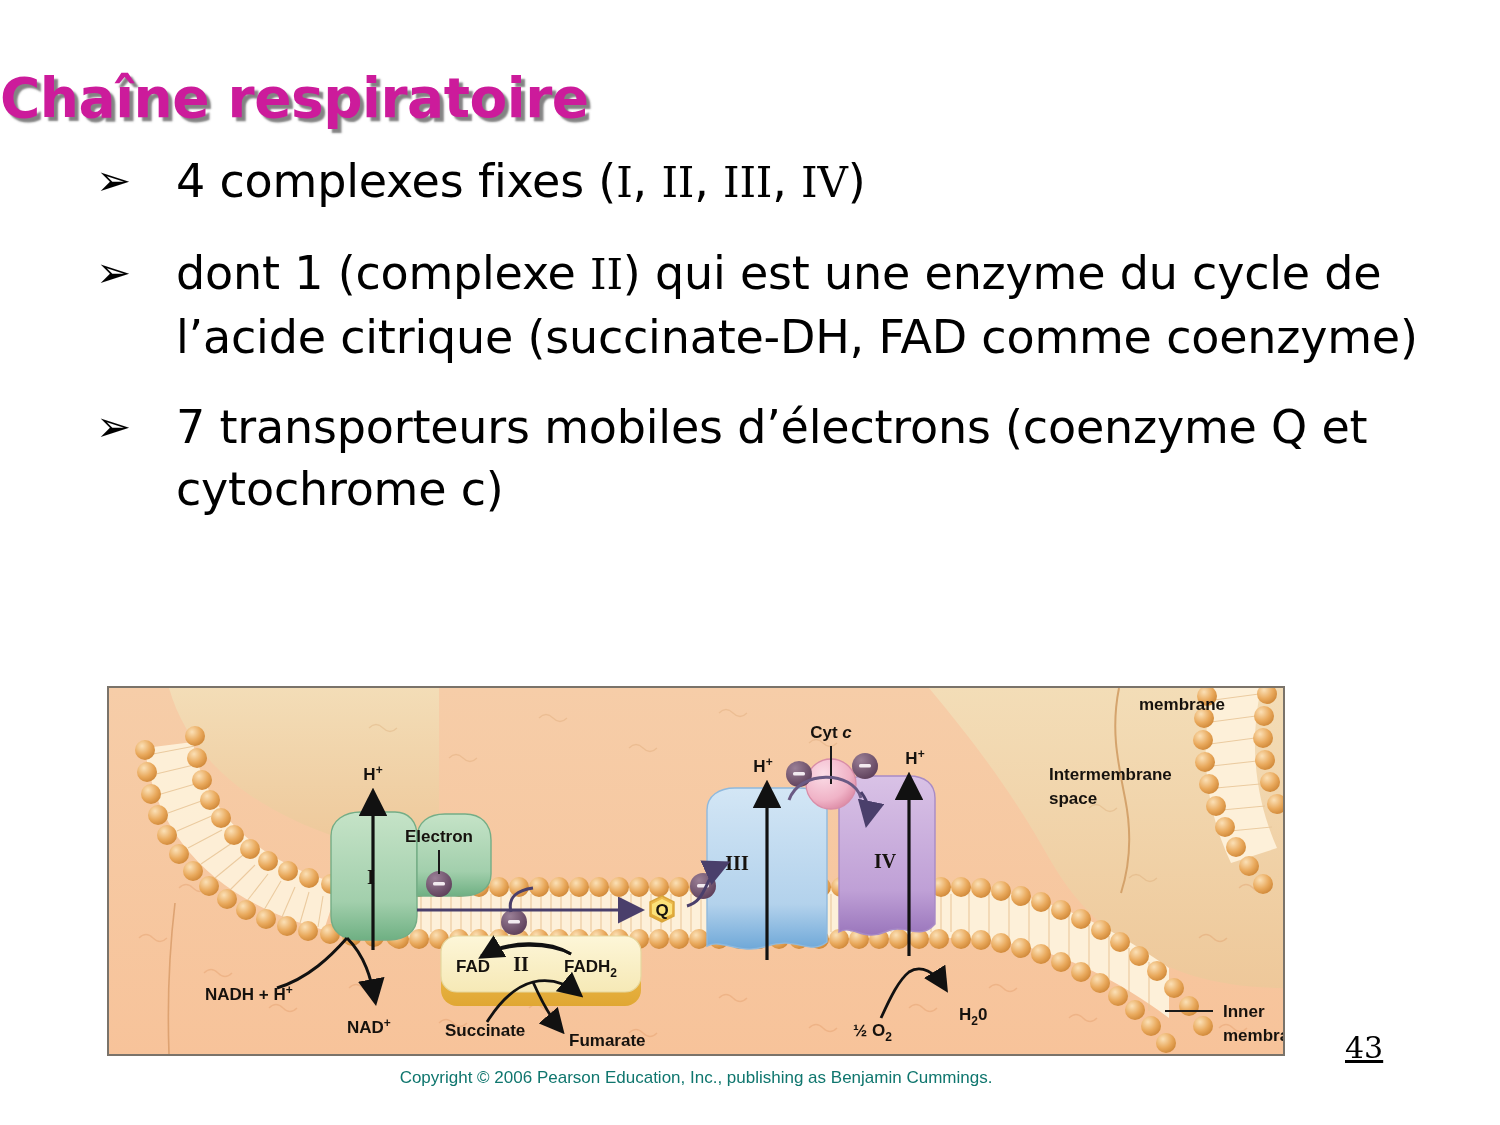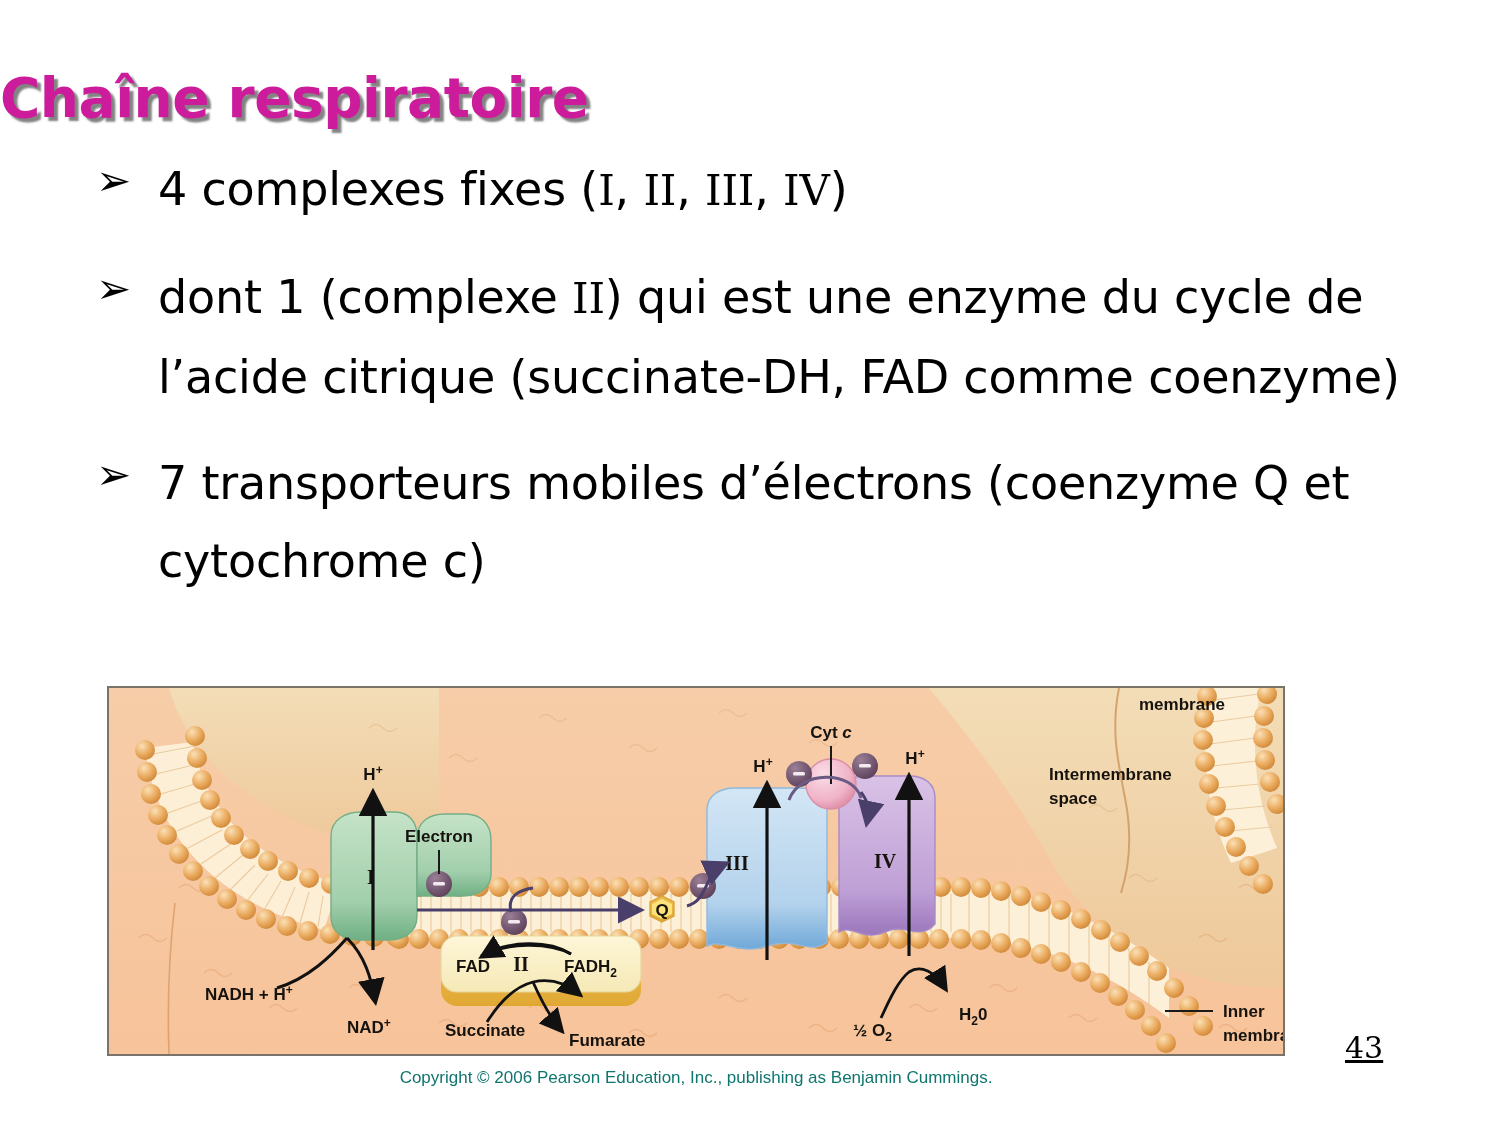--- a/index.html
+++ b/index.html
@@ -47,23 +47,24 @@
     width: 62px;
     font-family: "DejaVu Sans", sans-serif;
     font-size: 42px;
     line-height: 62px;
     color: #000000;
   }
   .bullet-text {
     flex: 1 1 auto;
     font-family: "DejaVu Sans", sans-serif;
     font-size: 46px;
-    line-height: 78px;
+    line-height: 62px;
     color: #000000;
     letter-spacing: -0.2px;
+    margin-left: 18px;
   }
   .bullet-text .rn {
     font-family: "DejaVu Serif", serif;
     font-size: 42px;
   }
 
   
   #figure-frame {
     position: absolute;
     left: 107px;

